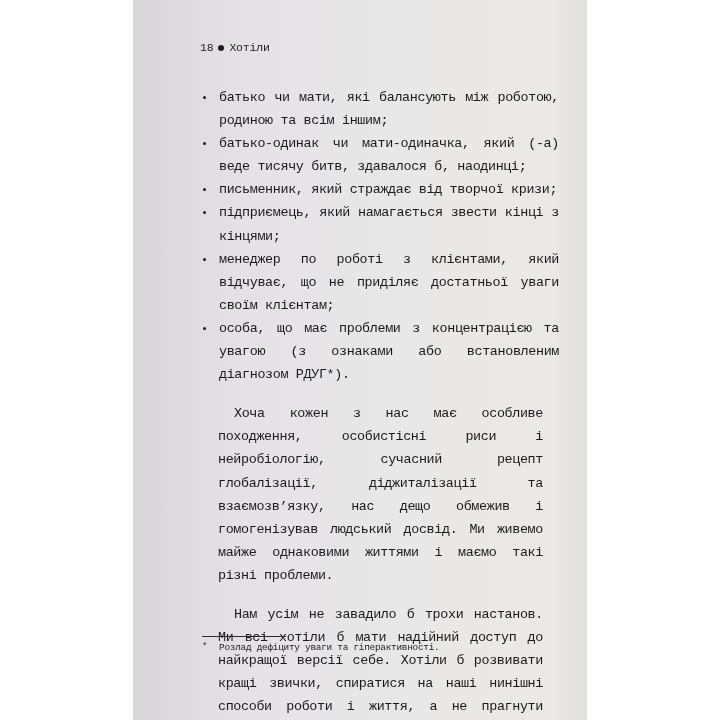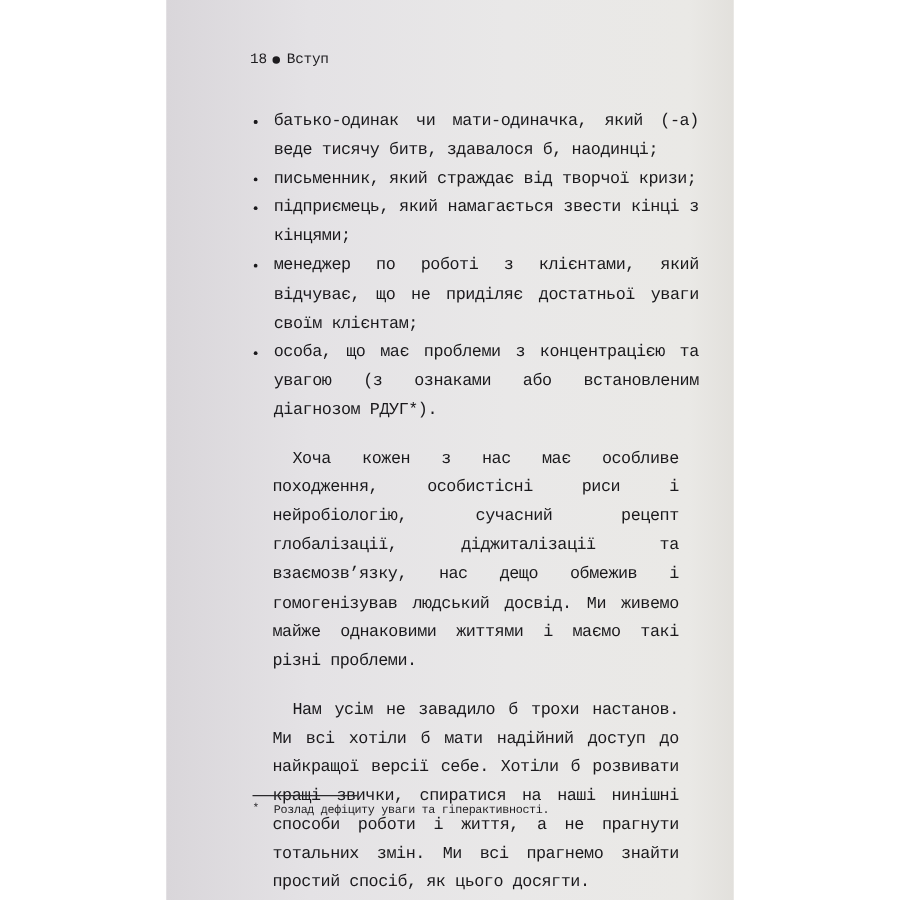--- a/index.html
+++ b/index.html
@@ -98,26 +98,26 @@
     }
   </style>
 </head>
 <body>
 
 <div class="page">
 
   <div class="header">
     <span>18</span>
     <span class="dot"></span>
-    <span>Вступ</span>
+    <span>Хотіли</span>
   </div>
 
   <div class="content">
     <ul>
-      <li><span class="bullet"></span></li>
+      <li><span class="bullet"></span><span>батько чи мати, які балансують між роботою, родиною та всім іншим;</span></li>
       <li><span class="bullet"></span><span>батько-одинак чи мати-одиначка, який (-а) веде тисячу битв, здавалося б, наодинці;</span></li>
       <li><span class="bullet"></span><span>письменник, який страждає від творчої кризи;</span></li>
       <li><span class="bullet"></span><span>підприємець, який намагається звести кінці з кінцями;</span></li>
       <li><span class="bullet"></span><span>менеджер по роботі з клієнтами, який відчуває, що не приділяє достатньої уваги своїм клієнтам;</span></li>
       <li><span class="bullet"></span><span>особа, що має проблеми з концентрацією та увагою (з ознаками або встановленим діагнозом РДУГ*).</span></li>
     </ul>
     <p>Хоча кожен з нас має особливе походження, особистісні риси і нейробіологію, сучасний рецепт глобалізації, діджиталізації та взаємозв’язку, нас дещо обмежив і гомогенізував людський досвід. Ми живемо майже однаковими життями і маємо такі різні проблеми.</p>
     <p>Нам усім не завадило б трохи настанов. Ми всі хотіли б мати надійний доступ до найкращої версії себе. Хотіли б розвивати кращі звички, спиратися на наші нинішні способи роботи і життя, а не прагнути тотальних змін. Ми всі прагнемо знайти простий спосіб, як цього досягти.</p>
     <p>Саме тому ця книжка для вас.</p>
 

